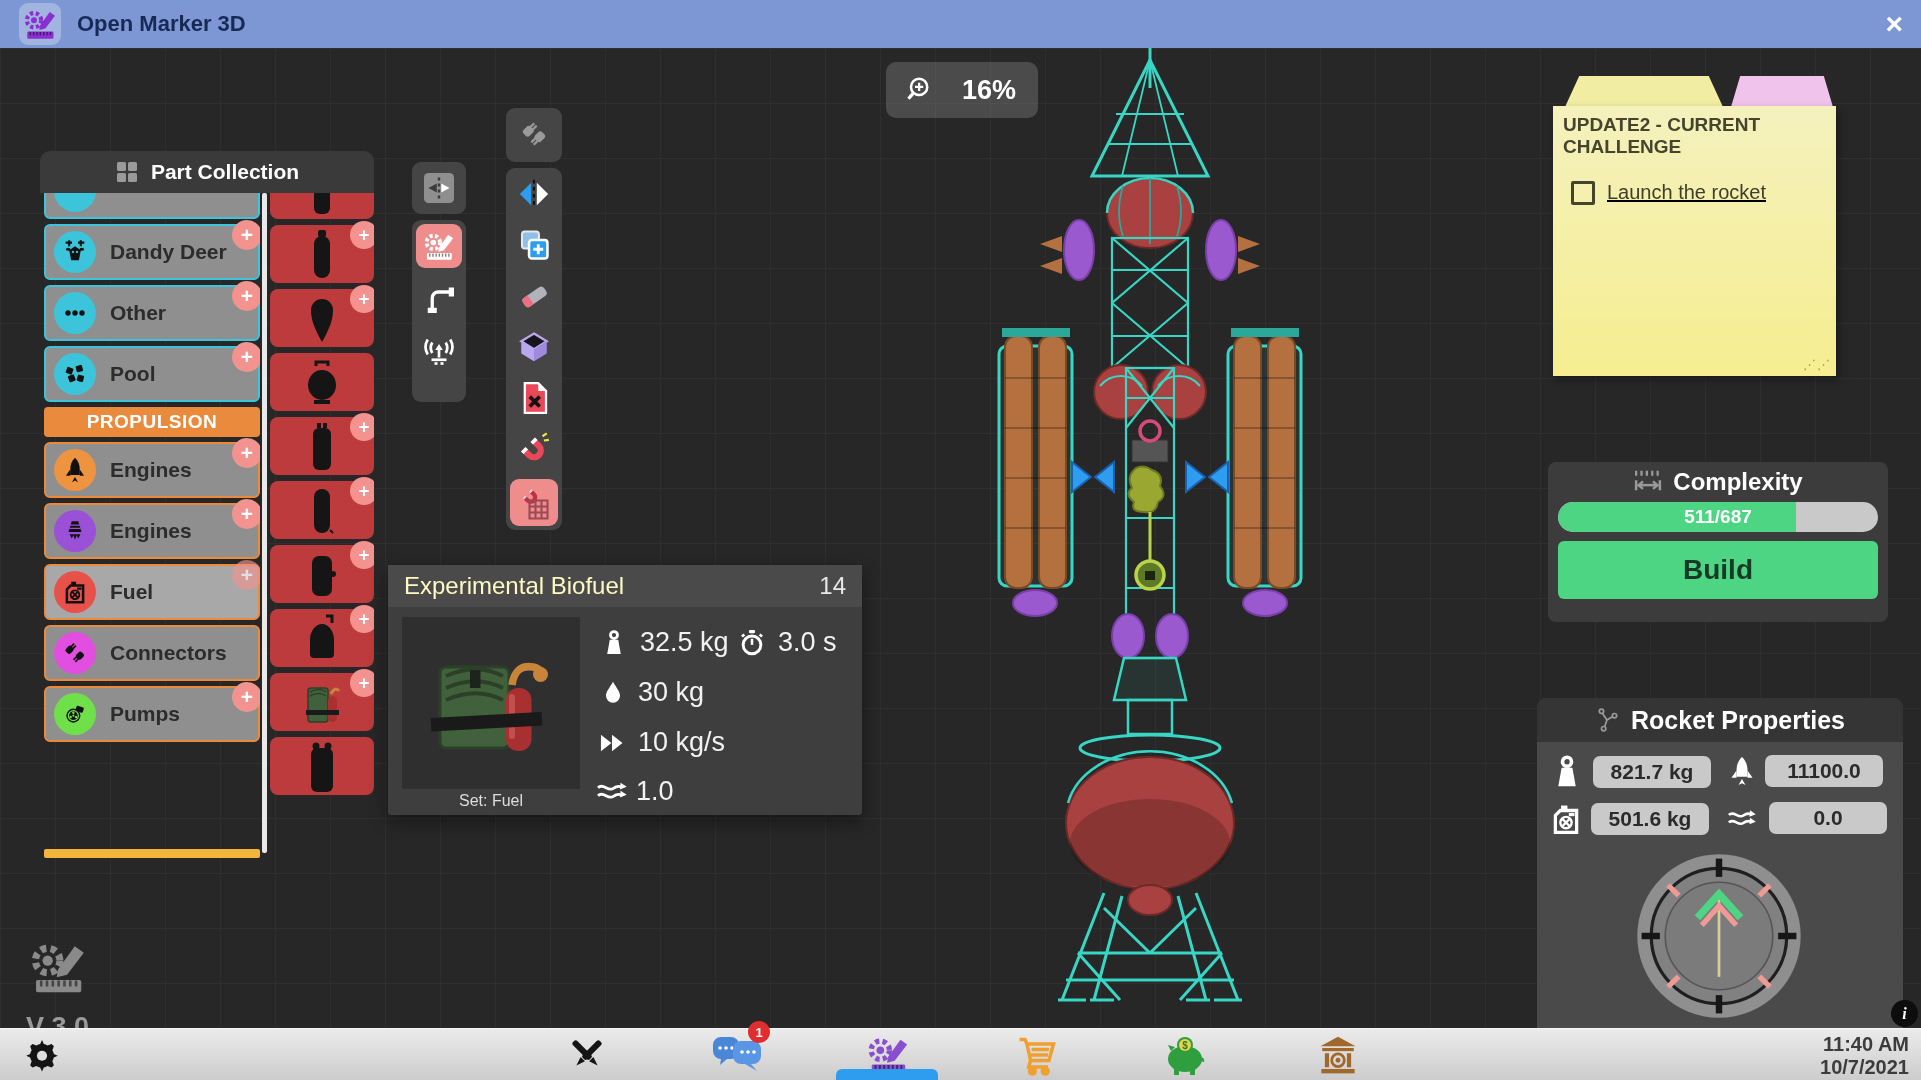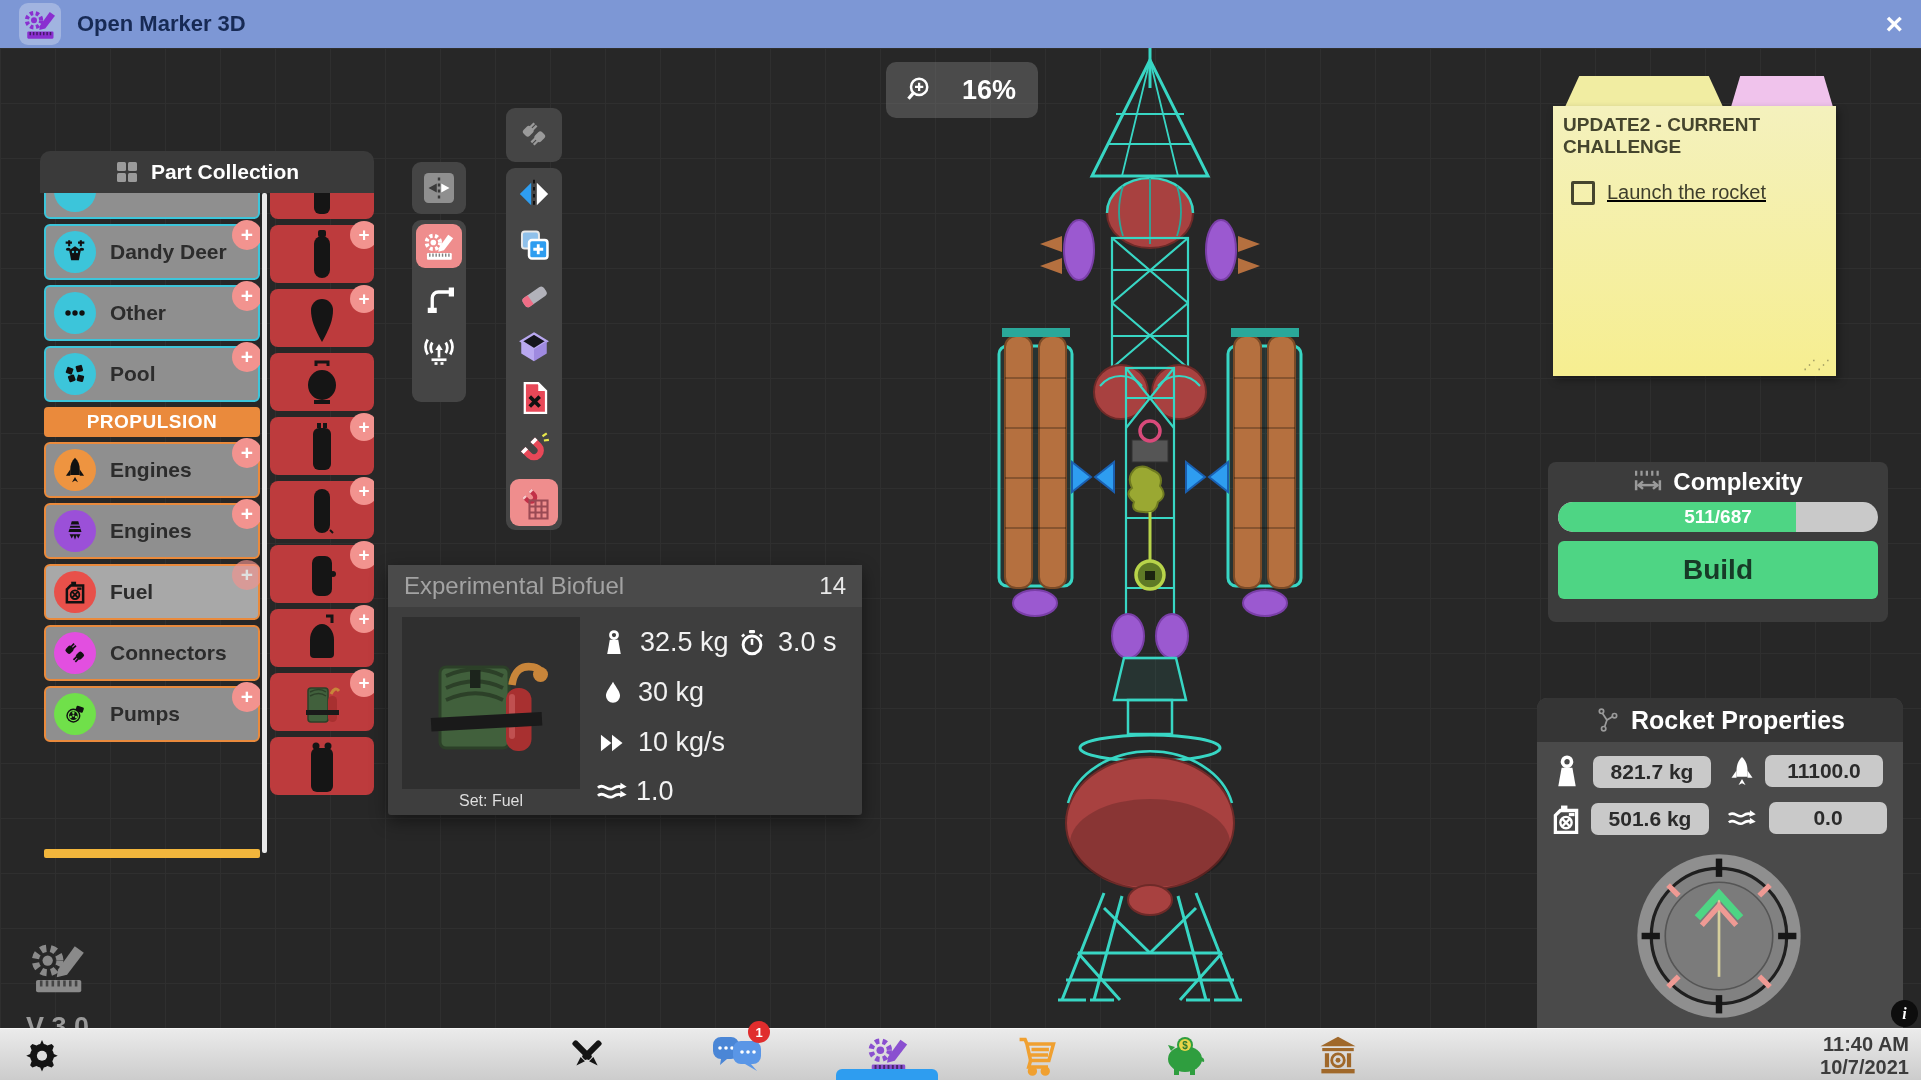--- a/index.html
+++ b/index.html
@@ -47,21 +47,21 @@
   .tool-btn{width:54px;height:52px;display:flex;align-items:center;justify-content:center;cursor:pointer;}
   .tool-btn.active{background:#ef8d8d;border-radius:9px;width:46px;height:44px;margin:4px 0;color:#fff;}
   #palA1{left:412px;top:114px;width:54px;height:52px;}
   #palA2{left:412px;top:172px;width:54px;height:182px;}
   #palB1{left:506px;top:60px;width:56px;height:54px;}
   #palB2{left:506px;top:120px;width:56px;height:362px;}
 
   
   #tooltip{left:388px;top:517px;width:474px;height:250px;background:#3e3e3e;border-radius:3px;box-shadow:0 6px 18px rgba(0,0,0,.45);}
   #tt-head{height:42px;background:#4a4a4a;display:flex;align-items:center;justify-content:space-between;padding:0 16px;}
-  #tt-head .name{color:#a3a3a3;font-size:24px;}
+  #tt-head .name{color:#fef9c3;font-size:24px;}
   #tt-head .cnt{color:#e8e8e8;font-size:24px;}
   #tt-img{position:absolute;left:14px;top:52px;width:178px;height:172px;background:#2f2f2f;display:flex;align-items:center;justify-content:center;}
   #tt-set{position:absolute;left:14px;top:227px;width:178px;text-align:center;color:#dedede;font-size:16px;}
   .tt-stat{position:absolute;display:flex;align-items:center;gap:12px;color:#f2f2f2;font-size:27px;}
   .tt-stat svg{color:#fff;}
 
   
   .note-tab{height:31px;clip-path:polygon(9% 0,91% 0,100% 100%,0 100%);}
   #note-tab1{left:1565px;top:28px;width:158px;background:#f1eda2;}
   #note-tab2{left:1731px;top:28px;width:102px;background:#f0c3ec;}

